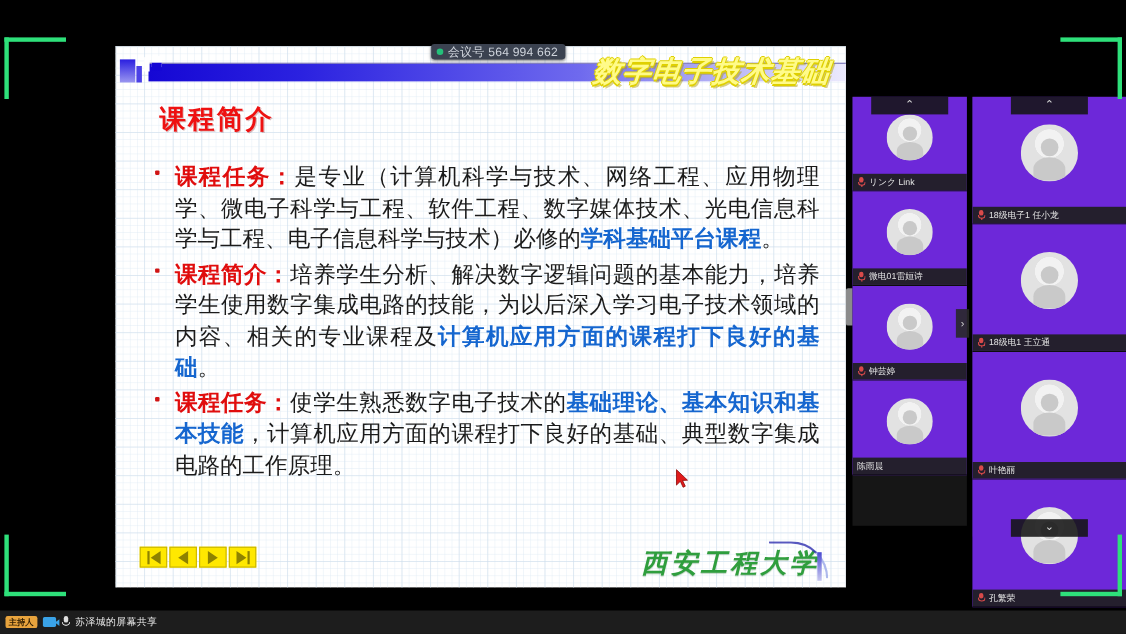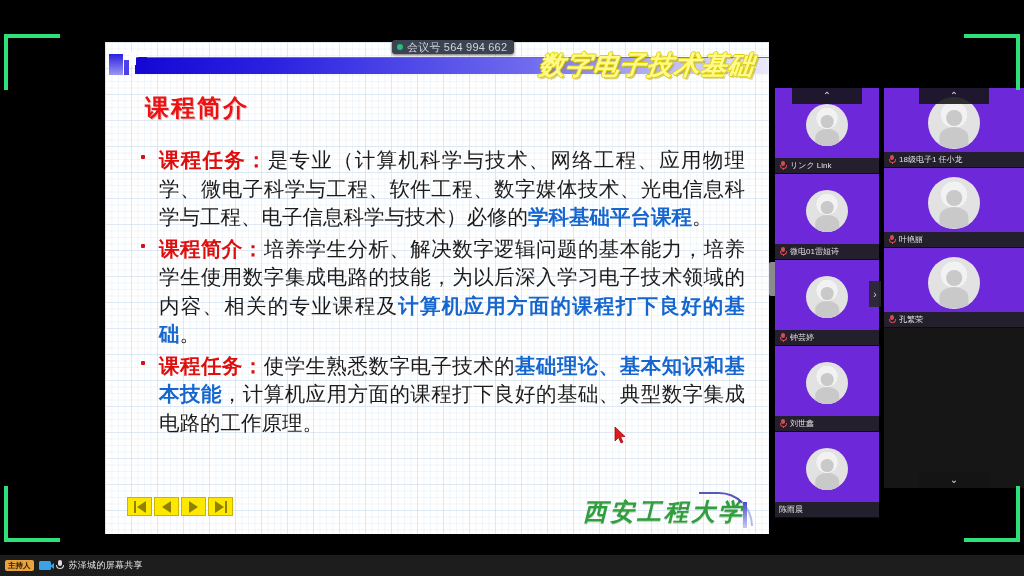--- a/index.html
+++ b/index.html
@@ -137,21 +137,21 @@
     background:#8b8b8b; border-radius:2px 0 0 2px; z-index:22;
   }
 
   
   .strip { position:absolute; top:88px; background:#161616; z-index:25; }
   #strip-left  { left:775px; width:104px; height:390px; }
   #strip-right { left:884px; width:140px; height:400px; }
 
   .tile { position:relative; width:100%; background:#6d28d9; border-bottom:1px solid #0d0d0d; overflow:hidden; }
   #strip-left  .tile { height:86px; }
-  #strip-right .tile { height:80px; }
+  #strip-right .tile { height:116px; }
 
   .tile .avatar {
     position:absolute; left:50%; top:44%; transform:translate(-50%,-50%);
     border-radius:50%; overflow:hidden;
   }
   #strip-left  .avatar { width:42px; height:42px; }
   #strip-right .avatar { width:52px; height:52px; }
   .avatar .ph {
     width:100%; height:100%;
     background:radial-gradient(circle at 50% 34%, #f2f2f2 0 30%, #e2e2e2 31% 100%);
@@ -354,33 +354,20 @@
       <div class="nameplate">
         <span class="mic">
             <i class="body"></i>
             <i class="arc"></i>
             <i class="stem"></i>
           </span>
         <span>钟芸婷</span>
       </div>
     </div>
 
-    <div class="tile">
-      <div class="avatar">
-          <div class="ph"></div>
-        </div>
-      <div class="nameplate">
-        <span class="mic">
-            <i class="body"></i>
-            <i class="arc"></i>
-            <i class="stem"></i>
-          </span>
-        <span>刘世鑫</span>
-      </div>
-    </div>
 
     <div class="tile">
       <div class="avatar">
           <div class="ph"></div>
         </div>
       <div class="nameplate">
         <span>陈雨晨</span>
       </div>
     </div>
   </div>
@@ -395,20 +382,33 @@
       <div class="nameplate">
         <span class="mic">
             <i class="body"></i>
             <i class="arc"></i>
             <i class="stem"></i>
           </span>
         <span>18级电子1 任小龙</span>
       </div>
     </div>
 
+    <div class="tile">
+      <div class="avatar">
+          <div class="ph av-red"></div>
+        </div>
+      <div class="nameplate">
+        <span class="mic">
+            <i class="body"></i>
+            <i class="arc"></i>
+            <i class="stem"></i>
+          </span>
+        <span>18级电1 王立通</span>
+      </div>
+    </div>
 
     <div class="tile">
       <div class="avatar">
           <div class="ph"></div>
         </div>
       <div class="nameplate">
         <span class="mic">
             <i class="body"></i>
             <i class="arc"></i>
             <i class="stem"></i>

